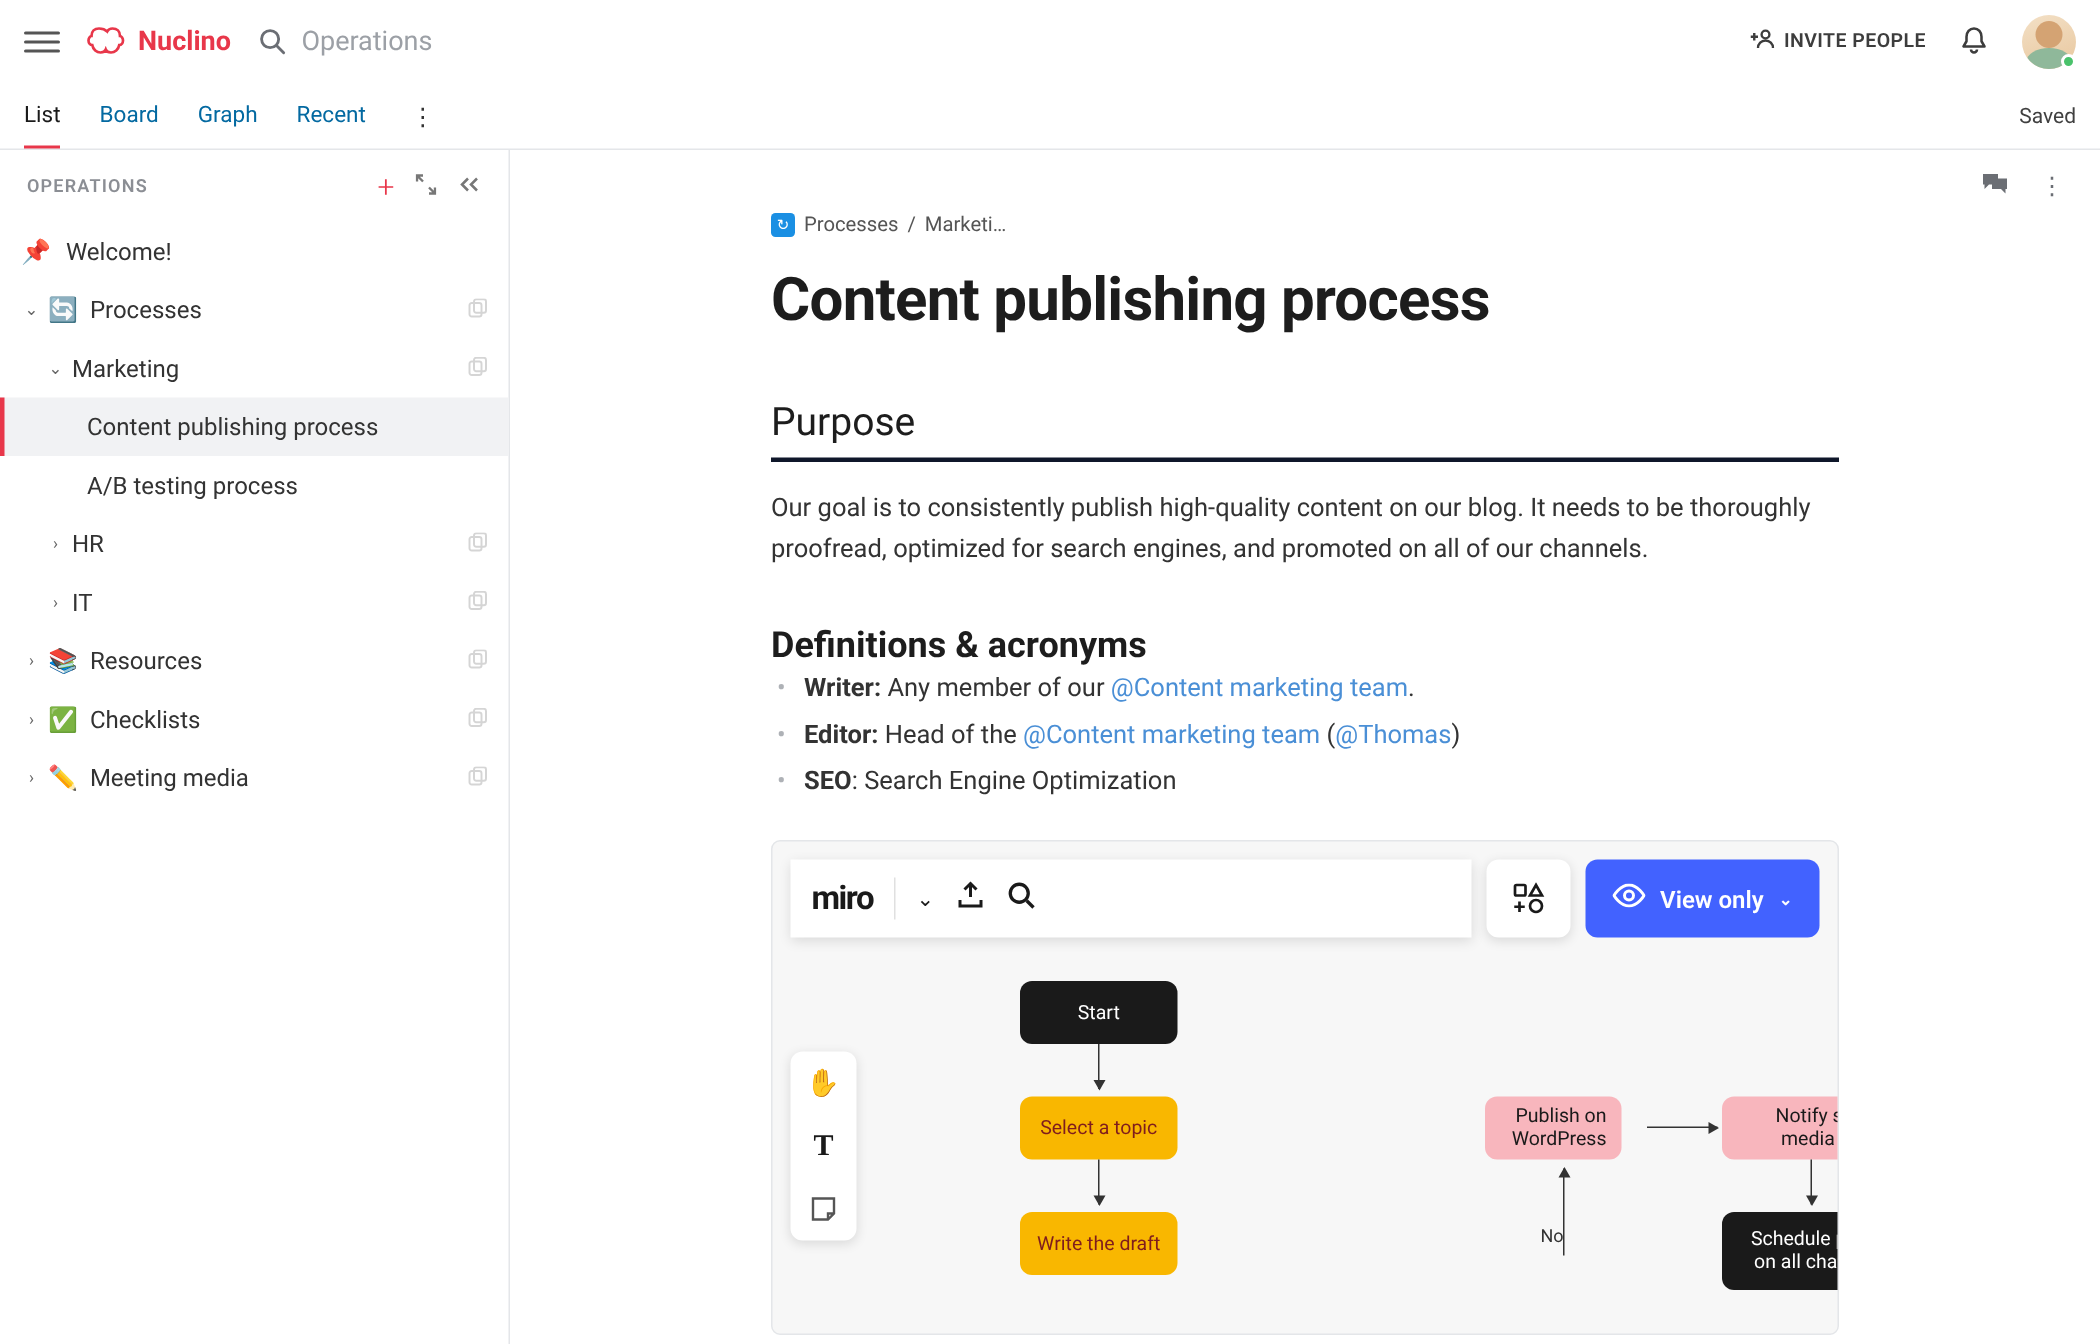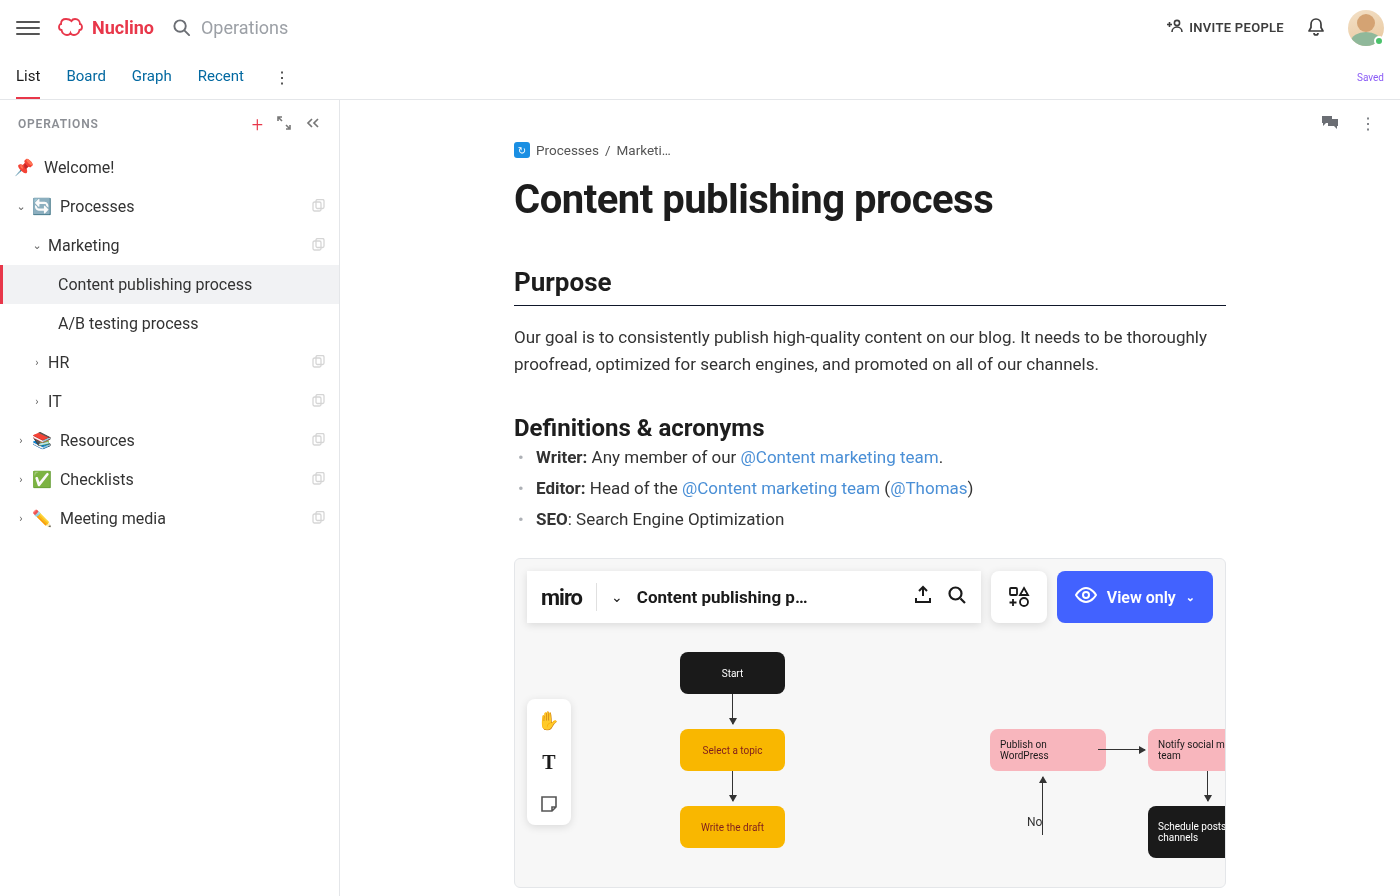--- a/index.html
+++ b/index.html
@@ -23,21 +23,21 @@
 .avatar::before { content: ""; position: absolute; width: 30px; height: 18px; background: #8fb89a; border-radius: 50% 50% 0 0; bottom: -4px; left: 3px; }
 .status-dot { width: 10px; height: 10px; background: #4ac26b; border: 2px solid #fff; border-radius: 50%; position: absolute; bottom: 0; right: 0; }
 .avatar-wrap { position: relative; }
 
 
 .viewtabs-row { display: flex; align-items: center; height: 44px; padding: 0 16px; border-bottom: 1px solid #e4e6e9; text-align: right; }
 .viewtabs { display: flex; gap: 26px; align-items: center; }
 .viewtab { font-size: 15px; color: #0369a1; cursor: pointer; padding-bottom: 12px; padding-top: 10px; border-bottom: 2px solid transparent; }
 .viewtab.active { color: #1a1a1a; border-bottom-color: #e8374a; }
 .viewtab-more { cursor: pointer; color: #333; font-size: 16px; padding: 0 4px; }
-.saved { margin-left: auto; font-size: 10px; color: #8b5cf6; }
+.saved { margin-left: auto; font-size: 14px; color: #404040; }
 
 
 .main { display: flex; height: calc(896px - 56px - 44px); }
 .sidebar { width: 340px; border-right: 1px solid #e4e6e9; overflow-y: auto; }
 .content { flex: 1; overflow-y: auto; position: relative; }
 
 
 .side-head { display: flex; align-items: center; padding: 14px 18px 8px; }
 .side-title { font-size: 12px; font-weight: 600; letter-spacing: 0.8px; color: #8b8e94; flex: 1; }
 .side-actions { display: flex; gap: 14px; align-items: center; }
@@ -58,21 +58,21 @@
 .tree-item .pin { margin-right: 10px; color:#333; }
 
 
 .doc-head { display: flex; padding: 14px 24px 0; }
 .doc-actions { margin-left: auto; display: flex; gap: 20px; color: #6b6e74; }
 .doc-actions span { cursor: pointer; }
 .doc-body { max-width: 760px; margin: 0 auto; padding: 0 24px 40px; }
 .crumb { display: flex; align-items: center; gap: 6px; font-size: 13.5px; color: #555; margin-top: 6px; }
 .crumb .ci { width: 16px; height: 16px; background:#1a8fe3; display:inline-flex; align-items:center; justify-content:center; border-radius:3px; color:#fff; font-size:10px; }
 .doc-title { font-size: 40px; font-weight: 700; margin-top: 18px; color:#1d1d1d; letter-spacing: -0.5px; }
-.h2 { font-size: 26px; font-weight: 700; margin-top: 44px; color:#1d1d1d; border-bottom: 1px solid #0f172a; padding-bottom: 8px; }
+.h2 { font-size: 26px; font-weight: 400; margin-top: 44px; color:#1d1d1d; border-bottom: 3px solid #0f172a; padding-bottom: 8px; }
 .para { font-size: 17px; line-height: 1.6; color:#333; margin-top: 18px; }
 .h2b { font-size: 24px; font-weight: 700; margin-top: 36px; color:#1d1d1d; }
 .ul { list-style: none; }
 .ul li { font-size: 17px; line-height: 1.8; color:#333; padding-left: 22px; position: relative; }
 .ul li::before { content:"•"; position:absolute; left:4px; color:#aeb1b6; }
 .mention { color:#4a8fd6; cursor:pointer; }
 b { font-weight: 700; }
 
 
 .embed { margin-top: 24px; border: 1px solid #e4e6e9; border-radius: 6px; background: #f7f7f7; height: 330px; position: relative; overflow: hidden; }
@@ -84,21 +84,21 @@
 .miro-title { font-weight: 700; font-size: 17px; flex:1; white-space:nowrap; overflow:hidden; text-overflow:ellipsis; }
 .miro-ic { cursor:pointer; }
 .miro-mid { background:#fff; border-radius: 8px; box-shadow: 0 2px 8px rgba(0,0,0,0.12); height:52px; width:56px; display:flex; align-items:center; justify-content:center; }
 .miro-view { background:#4262ff; color:#fff; border-radius: 8px; height:52px; padding:0 18px; display:flex; align-items:center; gap:10px; font-weight:600; font-size:16px; cursor:pointer; }
 .miro-view .dd { font-size:11px; }
 .miro-tools { position:absolute; left:12px; top: 140px; background:#fff; border-radius:8px; box-shadow: 0 2px 8px rgba(0,0,0,0.12); width:44px; display:flex; flex-direction:column; }
 .miro-tool { height:42px; display:flex; align-items:center; justify-content:center; cursor:pointer; }
 
 
 .flow { position:absolute; top:88px; left:80px; right:12px; bottom:0; }
-.node { position:absolute; border-radius:8px; display:flex; align-items:center; justify-content:center; font-size:10px; text-align:left; padding:6px 10px; }
+.node { position:absolute; border-radius:8px; display:flex; align-items:center; justify-content:center; font-size:13px; text-align:right; padding:6px 10px; }
 .node.black { background:#1a1a1a; color:#fff; }
 .node.yellow { background:#f9b700; color:#7f1d1d; }
 .node.pink { background:#f8b6bd; color:#1a1a1a; }
 .arrow-v { position:absolute; width:1.3px; background:#333; }
 .arrow-v::after { content:""; position:absolute; bottom:-1px; left:-3.5px; border-left:4.2px solid transparent; border-right:4.2px solid transparent; border-top:7px solid #333; }
 .arrow-h { position:absolute; height:1.3px; background:#333; }
 .arrow-h::after { content:""; position:absolute; right:-1px; top:-3.5px; border-top:4.2px solid transparent; border-bottom:4.2px solid transparent; border-left:7px solid #333; }
 .arrow-up { position:absolute; width:1.3px; background:#333; }
 .arrow-up::after { content:""; position:absolute; top:-1px; left:-3.5px; border-left:4.2px solid transparent; border-right:4.2px solid transparent; border-bottom:7px solid #333; }
 .lbl { position:absolute; font-size:12px; color:#333; }
@@ -276,21 +276,20 @@
         <li><b>Editor:</b><span> Head of the </span><span class="mention">@Content marketing team</span><span> (</span><span class="mention">@Thomas</span><span>)</span></li>
         <li><b>SEO</b><span>: Search Engine Optimization</span></li>
       </ul>
 
       <div class="embed">
         <div class="miro-bar">
           <div class="miro-left">
             <span class="miro-logo">miro</span>
             <span class="miro-sep"></span>
             <span class="miro-dd">⌄</span>
-            <span class="miro-title">Content publishing p…</span>
             <span class="miro-ic"><svg width="20" height="20" viewBox="0 0 20 20">
                   <path d="M10 2v9 M6 6l4-4 4 4 M3 13v4h14v-4" fill="none" stroke="#1a1a1a" stroke-width="2"></path>
                 </svg></span>
             <span class="miro-ic"><svg width="20" height="20" viewBox="0 0 20 20">
                   <circle cx="8.5" cy="8.5" r="6" fill="none" stroke="#1a1a1a" stroke-width="2.2"></circle>
                   <line x1="13.5" y1="13.5" x2="18" y2="18" stroke="#1a1a1a" stroke-width="2.2"></line>
                 </svg></span>
           </div>
           <div class="miro-mid">
               <svg width="22" height="22" viewBox="0 0 22 22">
@@ -323,21 +322,21 @@
               </svg>
             </div>
         </div>
         <div class="flow">
           <div class="node black" style="top:5px;left:85px;width:105px;height:42px">Start</div>
           <div class="arrow-v" style="top:47px;left:137px;height:30px"></div>
           <div class="node yellow" style="top:82px;left:85px;width:105px;height:42px">Select a topic</div>
           <div class="arrow-v" style="top:124px;left:137px;height:30px"></div>
           <div class="node yellow" style="top:159px;left:85px;width:105px;height:42px">Write the draft</div>
 
-          <div class="node pink" style="top:82px;left:395px;width:116px;height:42px">Publish on WordPress</div>
+          <div class="node pink" style="top:82px;left:395px;width:91px;height:42px">Publish on WordPress</div>
           <div class="arrow-h" style="top:102px;left:503px;width:47px"></div>
           <div class="node pink" style="top:82px;left:553px;width:118px;height:42px">Notify social media team</div>
           <div class="arrow-v" style="top:124px;left:612px;height:30px"></div>
           <div class="node black" style="top:159px;left:553px;width:118px;height:52px">Schedule posts on all channels</div>
           <div class="arrow-up" style="top:130px;left:447px;height:58px"></div>
           <div class="lbl" style="top:168px;left:432px">No</div>
         </div>
       </div>
     </div>
   </div>

